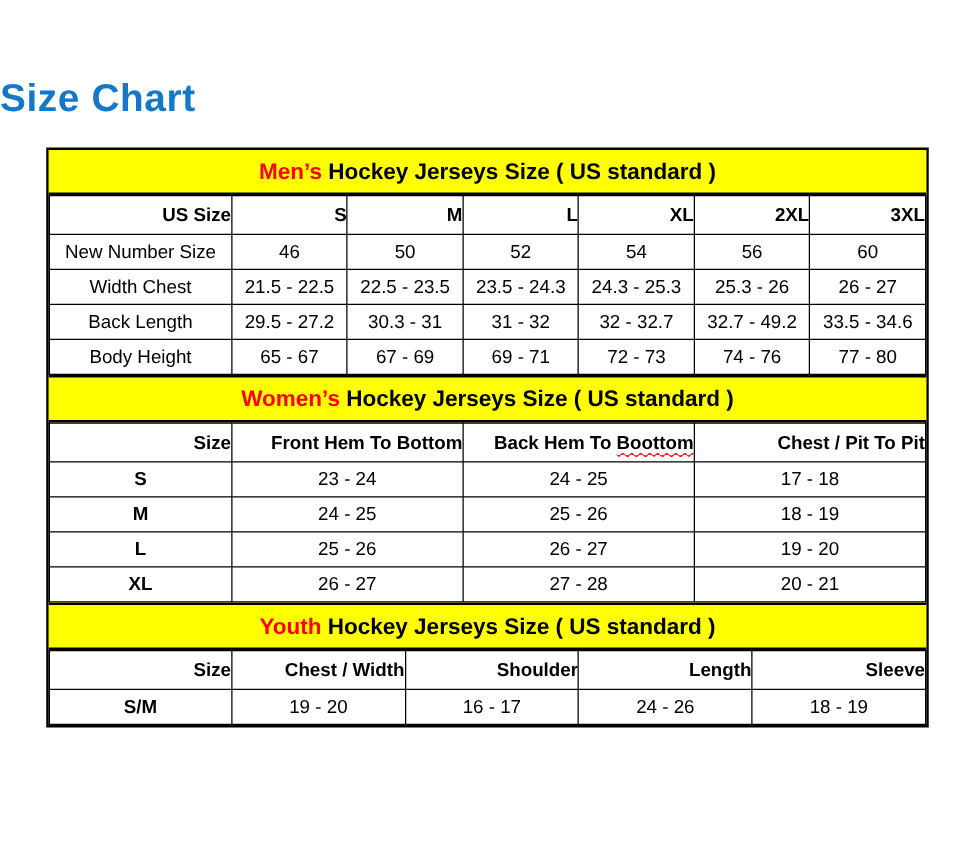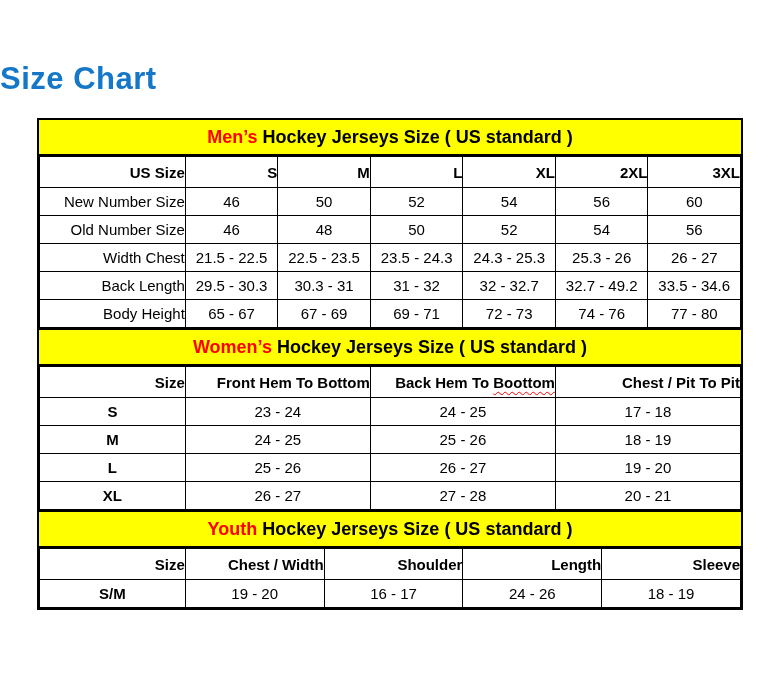--- a/index.html
+++ b/index.html
@@ -49,21 +49,21 @@
     text-align: center;
     vertical-align: middle;
     padding: 0;
     font-size: 15px;
     overflow: hidden;
     white-space: nowrap;
   }
   th { height: 30px; font-weight: bold; text-align: right; }
   td { height: 27px; font-weight: normal; }
   tbody td:first-child { font-weight: bold; }
-  table.labels-regular tbody td:first-child { font-weight: normal; text-align: right; }
+  table.labels-regular tbody td:first-child { font-weight: normal; }
   .wavy {
     text-decoration-line: underline;
     text-decoration-style: wavy;
     text-decoration-color: #ff0000;
     text-decoration-thickness: 1px;
     text-underline-offset: 3px;
   }
 </style>
 </head>
 <body>
@@ -93,40 +93,31 @@
         <tr>
           <td>New Number Size</td>
           <td>46</td>
           <td>50</td>
           <td>52</td>
           <td>54</td>
           <td>56</td>
           <td>60</td>
         </tr>
         <tr>
-          <td>Old Number Size</td>
-          <td>46</td>
-          <td>48</td>
-          <td>50</td>
-          <td>52</td>
-          <td>54</td>
-          <td>56</td>
-        </tr>
-        <tr>
           <td>Width Chest</td>
           <td>21.5 - 22.5</td>
           <td>22.5 - 23.5</td>
           <td>23.5 - 24.3</td>
           <td>24.3 - 25.3</td>
           <td>25.3 - 26</td>
           <td>26 - 27</td>
         </tr>
         <tr>
           <td>Back Length</td>
-          <td>29.5 - 30.3</td>
+          <td>29.5 - 27.2</td>
           <td>30.3 - 31</td>
           <td>31 - 32</td>
           <td>32 - 32.7</td>
           <td>32.7 - 49.2</td>
           <td>33.5 - 34.6</td>
         </tr>
         <tr>
           <td>Body Height</td>
           <td>65 - 67</td>
           <td>67 - 69</td>

